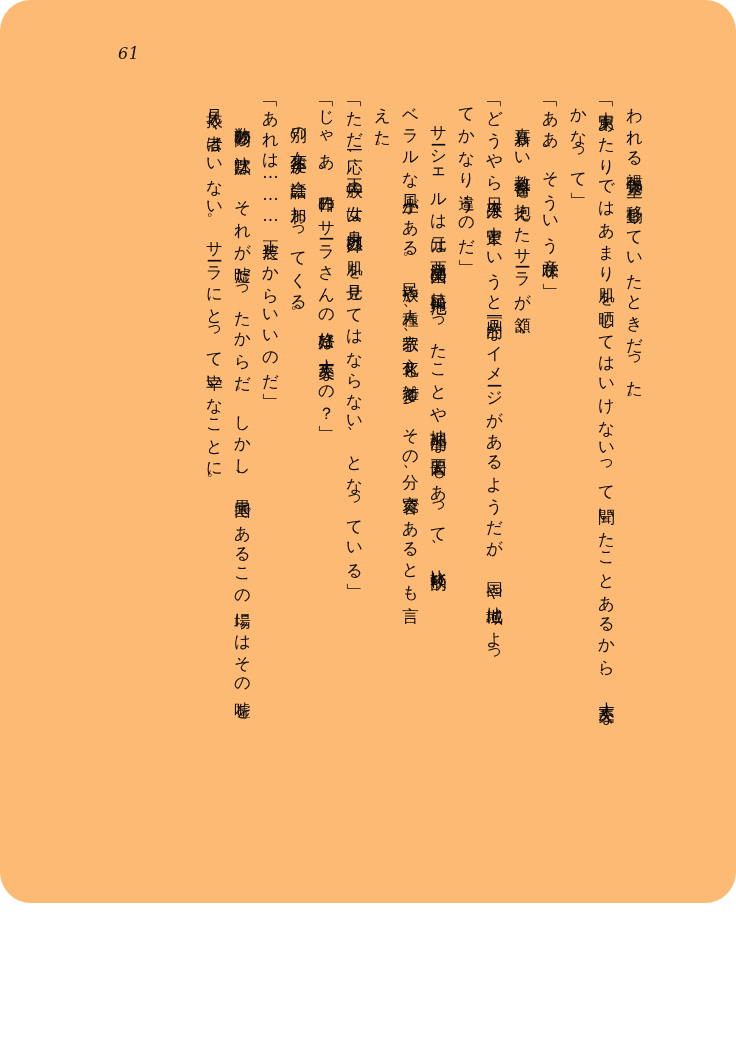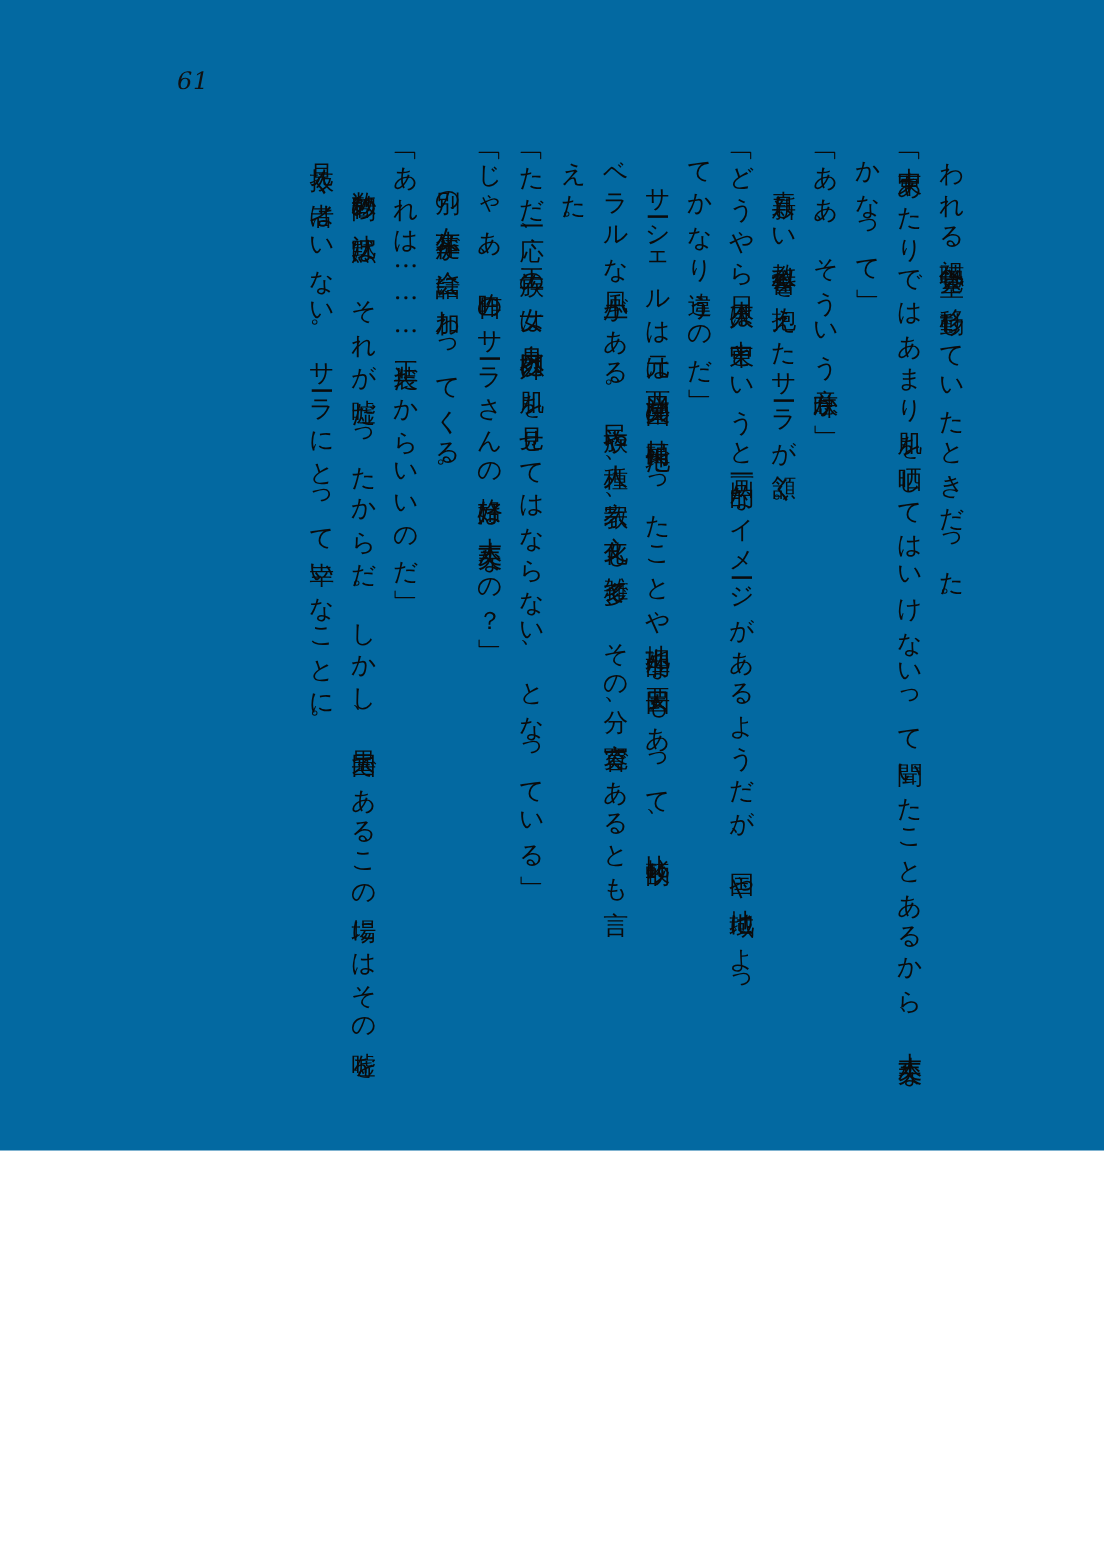--- a/index.html
+++ b/index.html
@@ -10,22 +10,23 @@
   body {
     width: 736px;
     height: 1037px;
     overflow: hidden;
     font-family: "DejaVu Serif", "Liberation Serif", serif;
     color: #000000;
   }
   .page {
     position: relative;
     width: 736px;
-    height: 767px;
-    background: #0369a1;
+    height: 903px;
+    background: #fdba74;
+    border-radius: 31px;
   }
   .page-number {
     position: absolute;
     top: 44px;
     left: 118px;
     font-size: 16px;
     font-family: "DejaVu Serif", "Liberation Serif", serif;
     font-style: italic;
     color: #111;
     letter-spacing: 0.5px;

